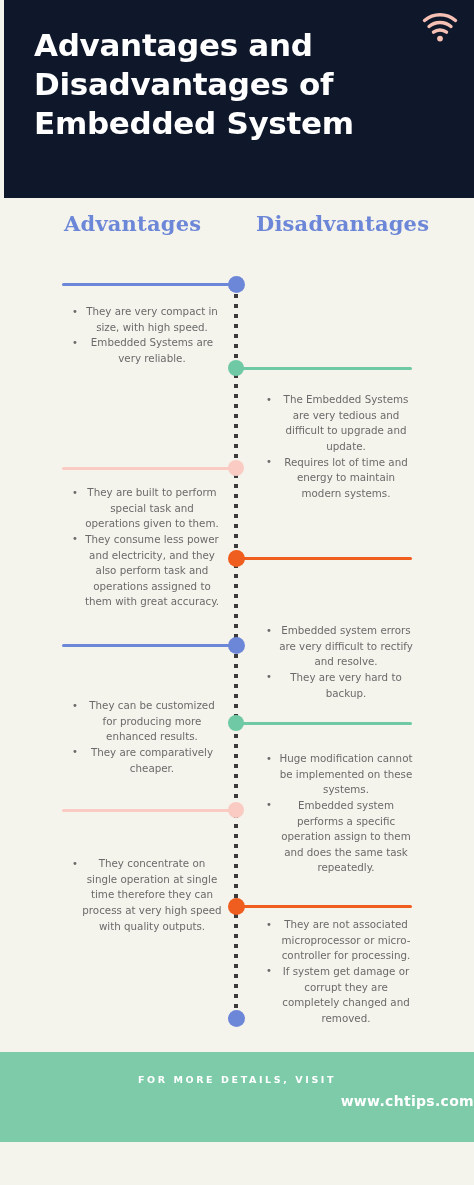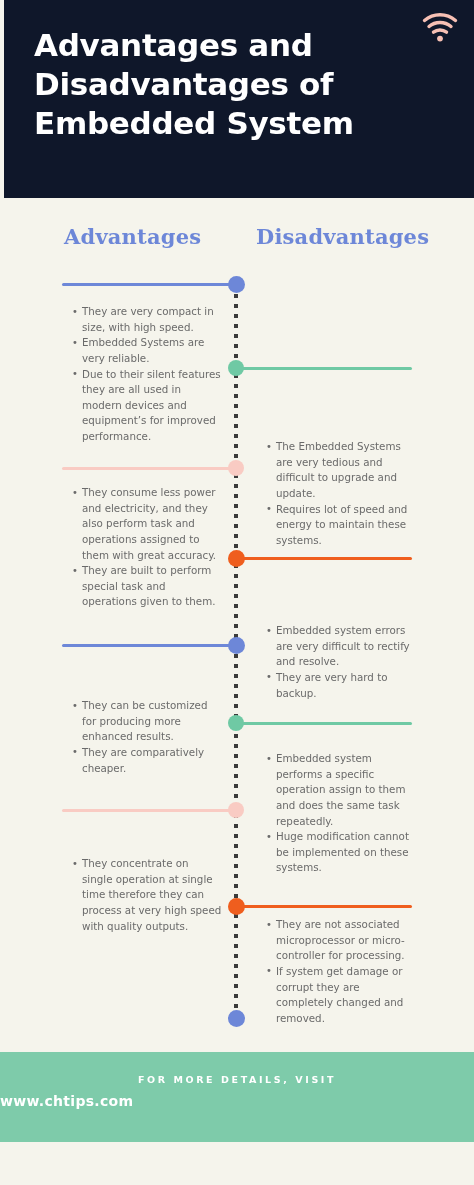--- a/index.html
+++ b/index.html
@@ -48,21 +48,21 @@
     right: 20px;
     top: 11px;
     width: 36px;
     height: 32px;
   }
 
   
   .col-heads {
     position: absolute;
     left: 0;
-    top: 224px;
+    top: 211px;
     width: 474px;
     height: 36px;
   }
   .col-head {
     position: absolute;
     color: #6d87d8;
     font-family: "DejaVu Serif", serif;
     font-size: 21px;
     font-weight: 700;
     letter-spacing: 0.2px;
@@ -101,21 +101,21 @@
   }
 
   
   .block {
     position: absolute;
     color: #6a6a6a;
     font-family: "DejaVu Sans", sans-serif;
     font-size: 10.3px;
     line-height: 1.52;
   }
-  .block ul { list-style: none; }
+  .block ul { list-style: none; text-align: center; }
   .block li {
     position: relative;
     padding-left: 10px;
     margin-bottom: 0px;
   }
   .block li::before {
     content: "\2022";
     position: absolute;
     left: 0;
     top: -0.5px;
@@ -143,21 +143,21 @@
     color: #ffffff;
     font-family: "DejaVu Sans", sans-serif;
     font-size: 9.5px;
     font-weight: 600;
     letter-spacing: 2.6px;
   }
   .footer-line2 {
     position: absolute;
     left: 0; top: 41px;
     width: 474px;
-    text-align: left;
+    text-align: right;
     color: #ffffff;
     font-family: "DejaVu Sans", sans-serif;
     font-size: 14px;
     font-weight: 600;
     letter-spacing: 0.3px;
   }
 </style>
 </head>
 <body>
 
@@ -216,58 +216,57 @@
       <div class="node">
         <div class="node-dot" style="background: rgb(109, 135, 216); width: 17px; height: 17px; left: 227.5px; top: 1009.5px;"></div>
       </div>
     </div>
 
   <div id="advantages-container">
       <div class="block adv" style="top: 304px;">
         <ul>
           <li>They are very compact in size, with high speed.</li>
           <li>Embedded Systems are very reliable.</li>
-          <li>Due to their silent features they are all used in modern devices and equipment’s for improved performance.</li>
         </ul>
       </div>
       <div class="block adv" style="top: 485px;">
         <ul>
+          <li>They are built to perform special task and operations given to them.</li>
           <li>They consume less power and electricity, and they also perform task and operations assigned to them with great accuracy.</li>
-          <li>They are built to perform special task and operations given to them.</li>
         </ul>
       </div>
       <div class="block adv" style="top: 698px;">
         <ul>
           <li>They can be customized for producing more enhanced results.</li>
           <li>They are comparatively cheaper.</li>
         </ul>
       </div>
       <div class="block adv" style="top: 836px; margin-top: 20px;">
         <ul>
           <li>They concentrate on single operation at single time therefore they can process at very high speed with quality outputs.</li>
         </ul>
       </div>
     </div>
   <div id="disadvantages-container">
-      <div class="block dis" style="top: 392px; margin-top: 47px;">
+      <div class="block dis" style="top: 392px;">
         <ul>
           <li>The Embedded Systems are very tedious and difficult to upgrade and update.</li>
-          <li>Requires lot of speed and energy to maintain these systems.</li>
+          <li>Requires lot of time and energy to maintain modern systems.</li>
         </ul>
       </div>
       <div class="block dis" style="top: 623px;">
         <ul>
           <li>Embedded system errors are very difficult to rectify and resolve.</li>
           <li>They are very hard to backup.</li>
         </ul>
       </div>
       <div class="block dis" style="top: 751px;">
         <ul>
+          <li>Huge modification cannot be implemented on these systems.</li>
           <li>Embedded system performs a specific operation assign to them and does the same task repeatedly.</li>
-          <li>Huge modification cannot be implemented on these systems.</li>
         </ul>
       </div>
       <div class="block dis" style="top: 917px;">
         <ul>
           <li>They are not associated microprocessor or micro-controller for processing.</li>
           <li>If system get damage or corrupt they are completely changed and removed.</li>
         </ul>
       </div>
     </div>
 

